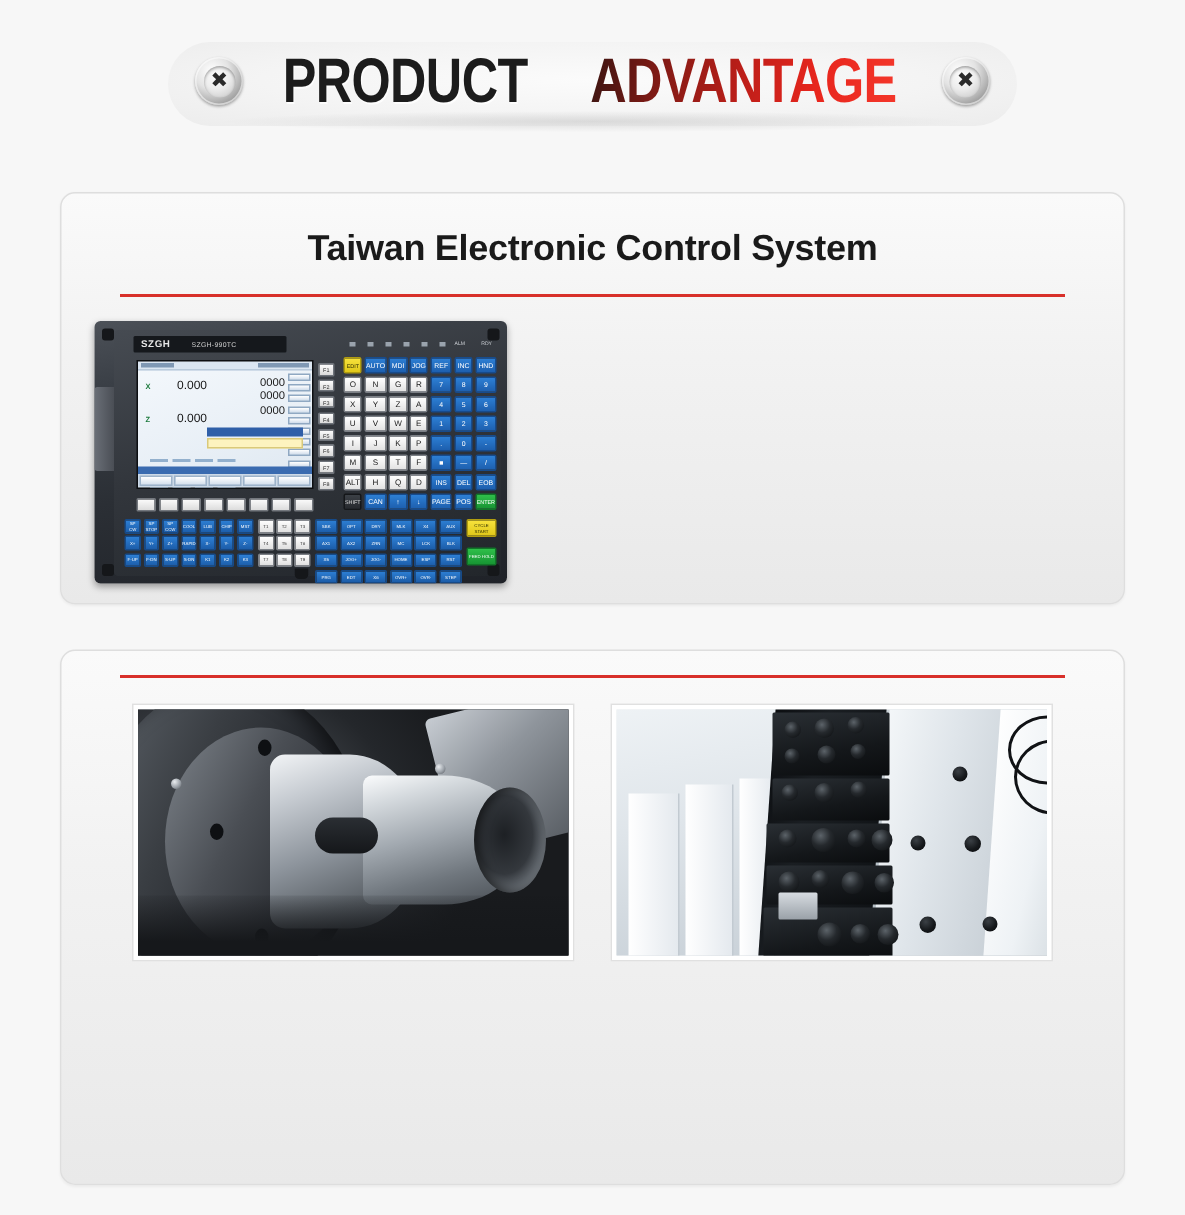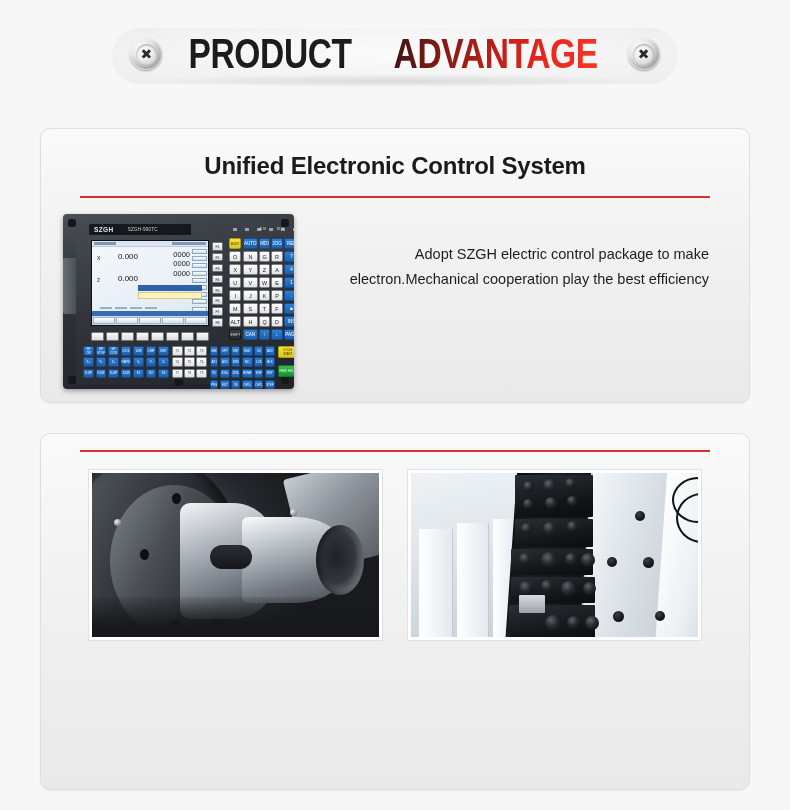--- a/index.html
+++ b/index.html
@@ -130,21 +130,21 @@
     background: #d8302a;
   }
 
   
   .card1-body {
     display: flex;
     align-items: flex-start;
     padding: 16px 22px 0 22px;
   }
   .cnc-wrap {
-    width: 231px;
+    width: 275px;
     height: 175px;
     flex: 0 0 auto;
     position: relative;
   }
   .card1-text {
     flex: 1;
     text-align: right;
     font-size: 14.5px;
     line-height: 1.75;
     color: #1d1d1d;
@@ -385,21 +385,21 @@
     <span class="title-word title-advantage">ADVANTAGE</span>
     <span class="screw">
       <span class="screw-core">
         <span class="screw-x">✖</span>
       </span>
     </span>
   </div>
 </div>
 
 <div class="card" id="card-1">
-  <div class="card-title">Unified Electronic Control System</div>
+  <div class="card-title">Taiwan Electronic Control System</div>
   <div class="divider"></div>
 
   <div class="card1-body">
     <div class="cnc-wrap">
       <div class="cnc">
         <div class="cnc-ear"></div>
         <div class="cnc-bezel"></div>
         <div class="cnc-corner cc-tl"></div>
         <div class="cnc-corner cc-tr"></div>
         <div class="cnc-corner cc-bl"></div>
@@ -607,21 +607,20 @@
               <div class="lkey lk-blue">STEP</div>
             </div>
           <div class="lg-d" id="lower-d">
               <div class="lkey lk-yellow">CYCLE START</div>
               <div class="lkey lk-green">FEED HOLD</div>
             </div>
         </div>
       </div>
     </div>
 
-    <div class="card1-text">Adopt SZGH electric control package to make electron.Mechanical cooperation play the best efficiency</div>
   </div>
 </div>
 
 <div class="card" id="card-2">
   <div class="divider"></div>
 
   <div class="card2-photos">
     <div class="photo">
       <div class="photo-inner ph-spindle">
         <div class="sp-face"></div>

